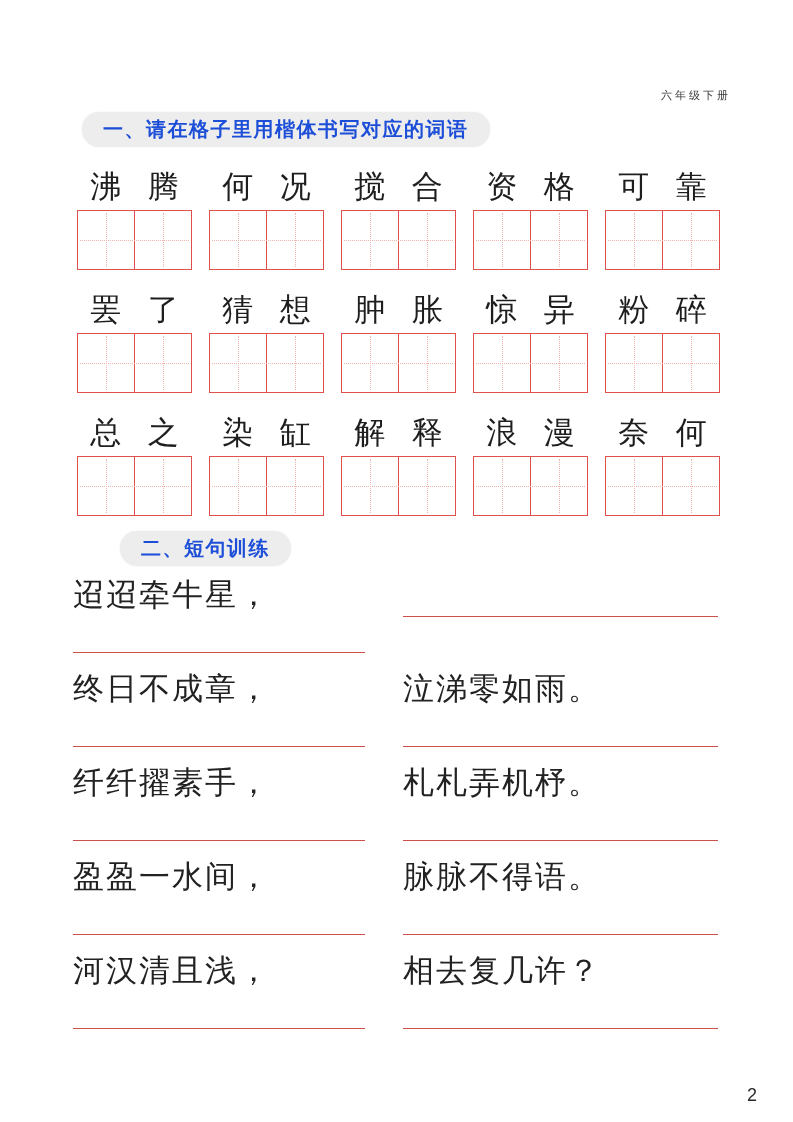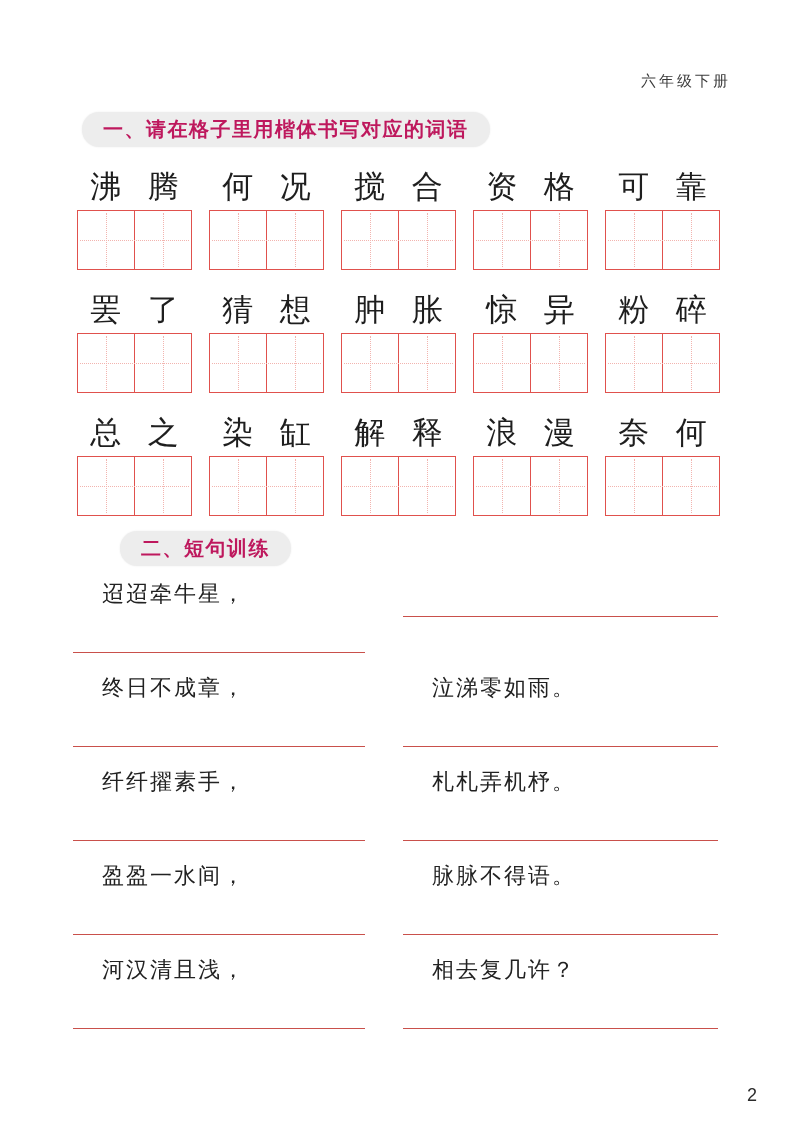--- a/index.html
+++ b/index.html
@@ -12,32 +12,32 @@
   html,body{margin:0;padding:0;background:#ffffff;}
   .page{
     position:relative;
     width:793px;height:1122px;
     background:#ffffff;
     overflow:hidden;
     font-family:"DejaVu Serif", serif;
     color:var(--ink);
   }
   .header-text{
-    position:absolute;top:72px;right:62px;
-    font-size:15px;letter-spacing:3px;color:#3a3a3a;
+    position:absolute;top:88px;right:62px;
+    font-size:11px;letter-spacing:3px;color:#3a3a3a;
   }
   .pill-wrap1{margin:0;padding-top:112px;padding-left:82px;}
   .pill-wrap2{margin:0;padding-top:15px;padding-left:120px;}
   .pill{
     display:inline-block;
     background:var(--pill);
     border-radius:17px;
     padding:4px 21px;
     font-family:"Liberation Sans", sans-serif;
-    font-size:20px;font-weight:600;color:#be185d;
+    font-size:20px;font-weight:600;color:#1d4ed8;
     letter-spacing:1.5px;
     box-shadow:0 0 2px rgba(0,0,0,0.08);
   }
   .section1{margin-left:77px;width:643px;}
   .word-row{display:flex;justify-content:space-between;width:643px;margin-top:17px;}
   .word-group{width:115px;display:flex;}
   .wchar{flex:1;text-align:center;font-size:31px;line-height:44px;color:#1e1e1e;}
   .box-row{display:flex;justify-content:space-between;width:643px;margin-top:2px;}
   .grid-box{
     position:relative;width:115px;height:60px;
@@ -45,21 +45,21 @@
     display:flex;box-sizing:border-box;background:#fff;
   }
   .cell{position:relative;flex:1;}
   .cell.first{border-right:1.6px solid var(--red);}
   .guide-v{position:absolute;top:2px;bottom:2px;left:50%;width:0;border-left:1px dotted var(--pink);}
   .guide-h{position:absolute;left:2px;right:2px;top:50%;height:0;border-top:1px dotted var(--pink);z-index:1;}
   .section2{margin-left:73px;margin-top:10px;}
   .sentence-row{display:flex;margin-bottom:17px;}
   .col-left{width:292px;margin-right:38px;}
   .col-right{width:315px;}
-  .sentence-text{font-size:22px;line-height:36px;color:#222;letter-spacing:2px;margin-left:29px;}
+  .sentence-text{font-size:31px;line-height:36px;color:#222;letter-spacing:2px;}
   .answer-line{border-top:1.5px solid var(--line-red);height:0;margin-top:40px;}
   .page-number{
     position:absolute;right:36px;bottom:16px;
     font-family:"Liberation Sans", sans-serif;
     font-size:18px;color:#2b2b2b;
   }
 </style>
 </head>
 <body>
 

